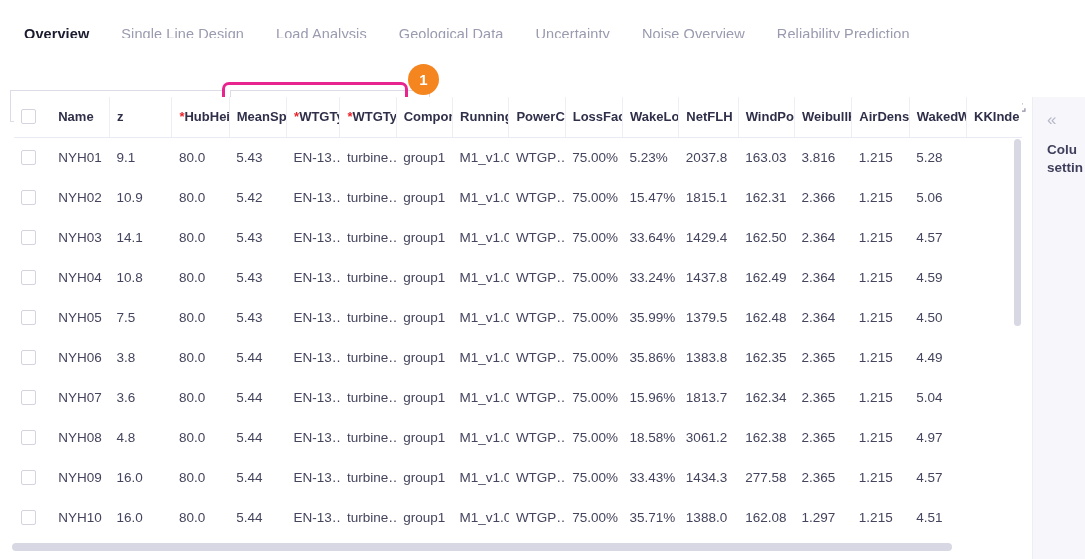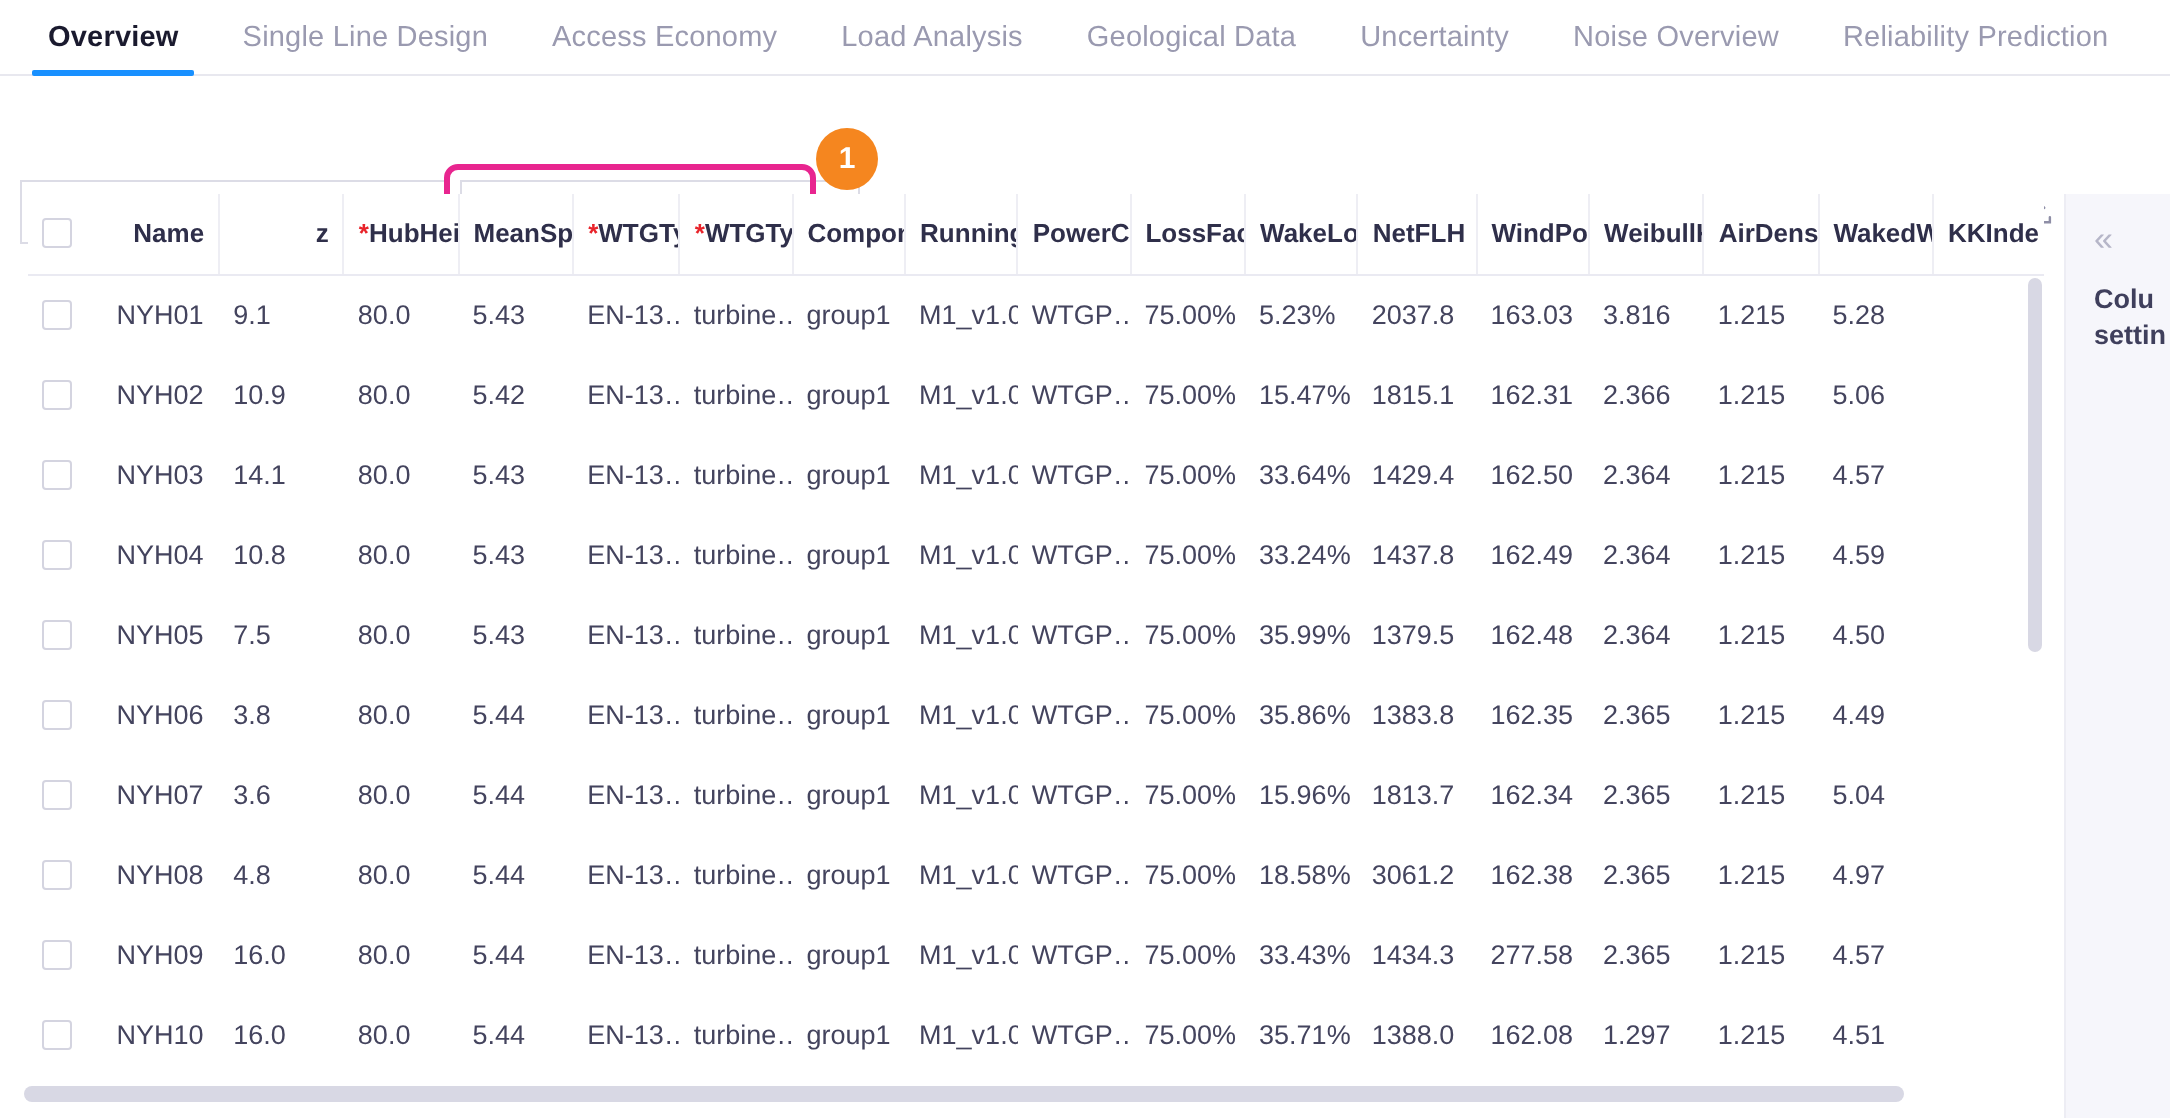--- a/index.html
+++ b/index.html
@@ -11,21 +11,21 @@
     overflow: hidden;
   }
   #app {
     position: relative;
     width: 1085px; height: 559px;
     background: #ffffff;
   }
 
   
   .tabbar {
-    position: absolute; left: 0; top: 0;
+    position: absolute; left: 0; top: 15px;
     width: 1085px; height: 38px;
     display: flex; align-items: flex-start;
     padding-left: 8px;
     border-bottom: 1px solid #e8e8ef;
     background: #ffffff;
   }
   .tab {
     position: relative;
     height: 37px;
     display: flex; align-items: center;
@@ -121,21 +121,21 @@
     border-collapse: collapse;
     table-layout: fixed;
     width: 1008px;
   }
   table.grid thead th {
     height: 40px;
     padding: 0 7px;
     font-size: 13px;
     font-weight: bold;
     color: #2f2f4a;
-    text-align: right;
+    text-align: left;
     vertical-align: middle;
     border-bottom: 1px solid #eaeaf2;
     border-right: 1px solid #eeeef4;
     background: #ffffff;
     white-space: nowrap;
     overflow: hidden;
     text-overflow: clip;
   }
   table.grid thead th.c-chk { border-right: none; }
   table.grid thead th:last-child { border-right: none; }
@@ -197,21 +197,20 @@
   }
 </style>
 </head>
 <body>
 
 <div id="app">
 
   <div class="tabbar" id="tabbar">
       <div class="tab active">Overview</div>
       <div class="tab">Single Line Design</div>
-      <div class="tab">Access Economy</div>
       <div class="tab">Load Analysis</div>
       <div class="tab">Geological Data</div>
       <div class="tab">Uncertainty</div>
       <div class="tab">Noise Overview</div>
       <div class="tab">Reliability Prediction</div>
     </div>
 
   <div class="toolbar">
     <div class="segbtn" id="btn-loc">Turbine Location Configuration</div>
     <div class="segbtn" id="btn-model">Turbine Model Configuration</div>

